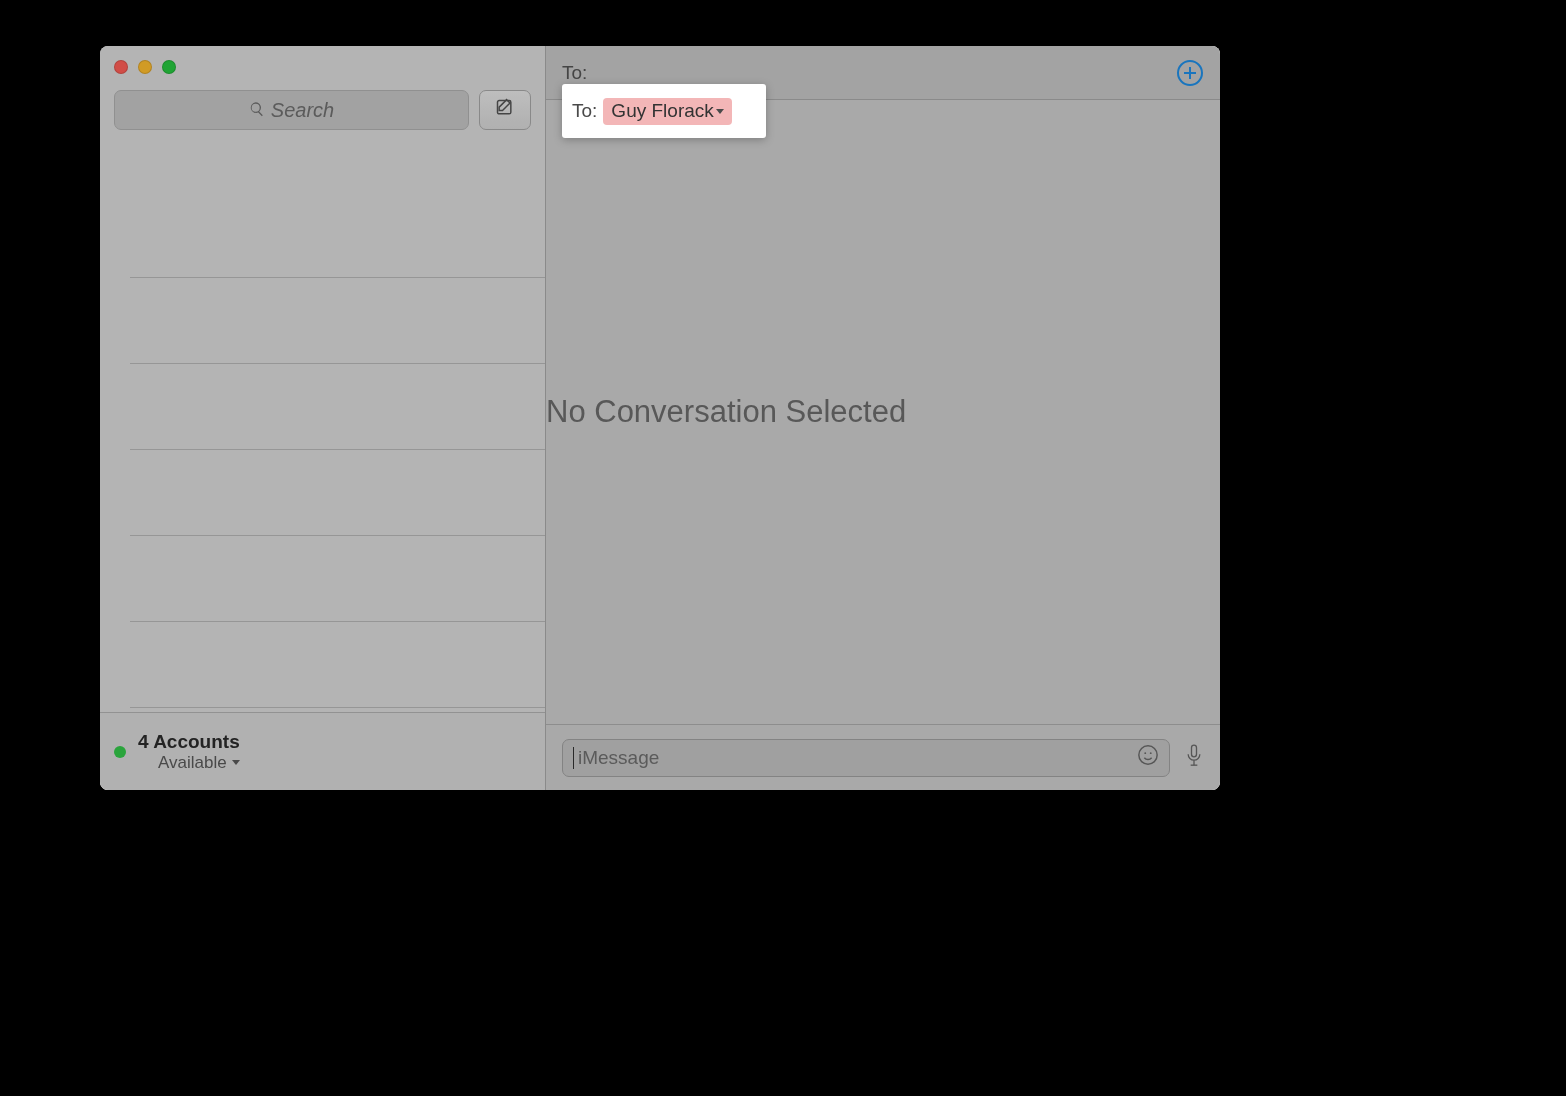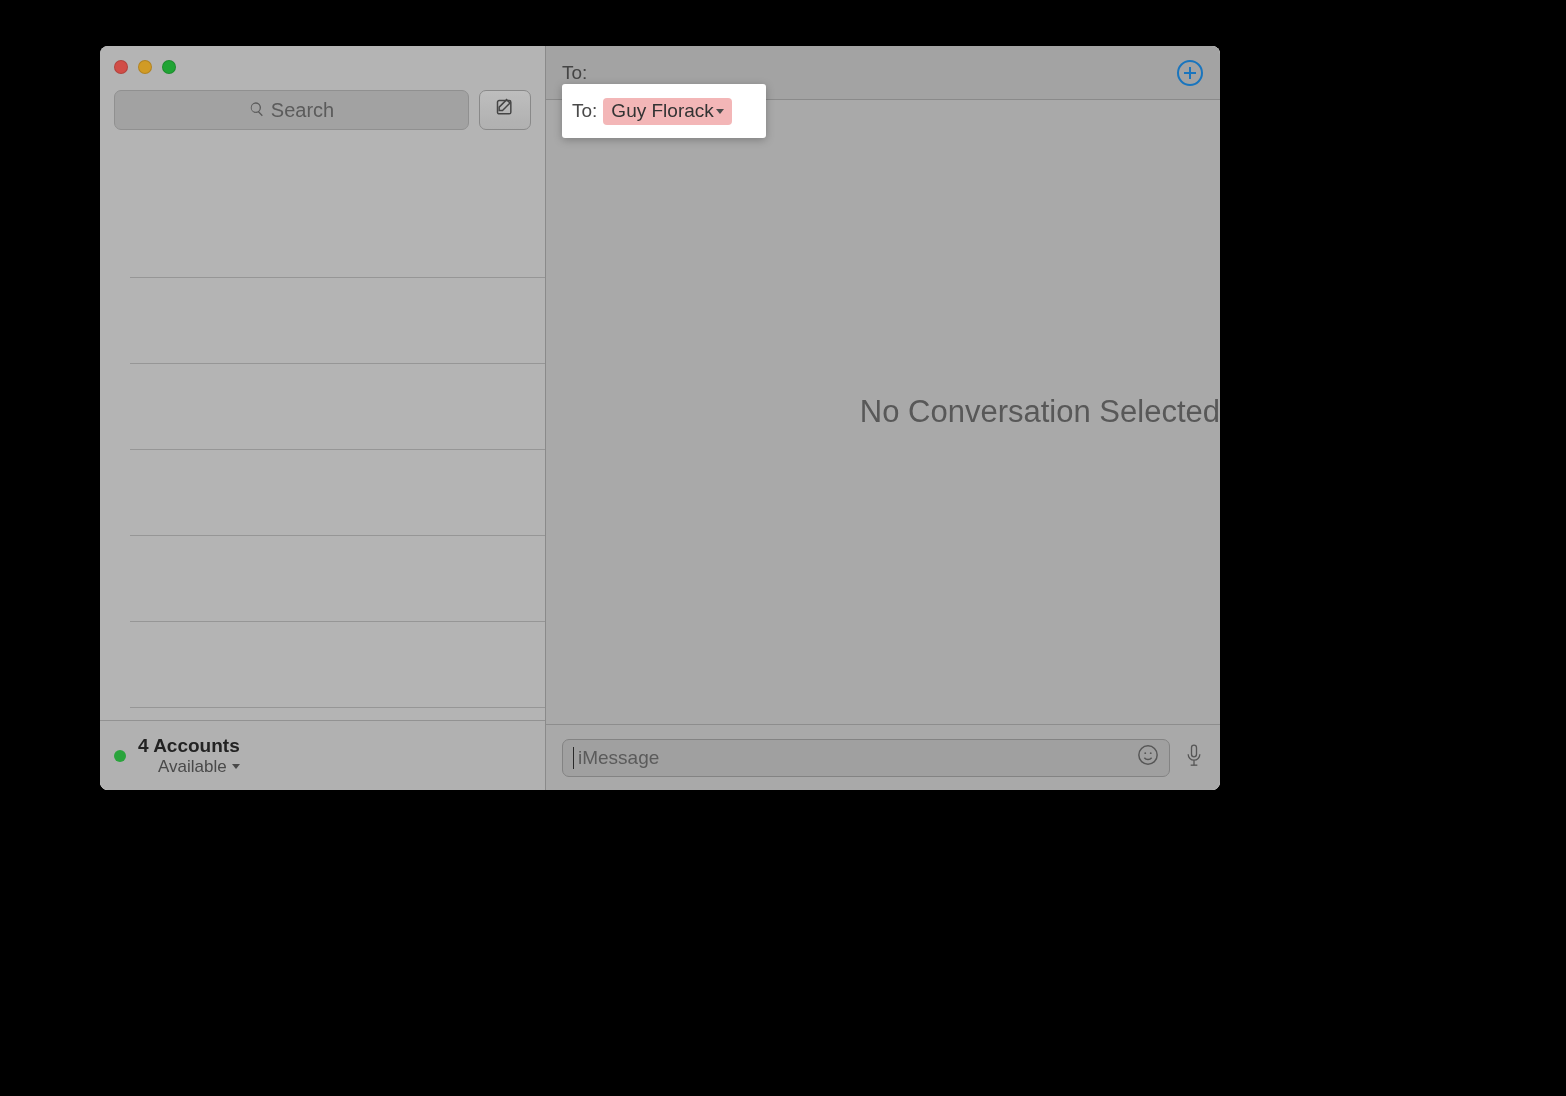--- a/index.html
+++ b/index.html
@@ -71,21 +71,21 @@
     left: 14px; top: 14px;
     display: flex; gap: 10px;
   }
   .tl { width: 14px; height: 14px; border-radius: 50%; }
   .tl.red { background: #ff5f57; border: 1px solid rgba(0,0,0,0.15);}
   .tl.yel { background: #ffbd2e; border: 1px solid rgba(0,0,0,0.15);}
   .tl.grn { background: #28c940; border: 1px solid rgba(0,0,0,0.15);}
 
   .search-row {
     margin: 44px 14px 0 14px;
-    display: flex; gap: 10px; align-items: center;
+    display: flex; gap: 10px; align-items: center; font-style: italic;
   }
   .search {
     flex: 1;
     height: 40px;
     background: #c6c6c6;
     border: 1px solid #b0b0b0;
     border-radius: 7px;
     display: flex; align-items: center; justify-content: center;
     color: #707070; font-size: 20px;
     gap: 6px;
@@ -101,21 +101,21 @@
   .compose svg { width: 20px; height: 20px; stroke: #555; fill: none; stroke-width: 1.8; }
 
   .convo-list { flex: 1; margin-top: 14px; }
   .convo-item {
     height: 86px;
     border-bottom: 1px solid #b8b8b8;
     margin-left: 30px;
   }
   .convo-item:first-child { border-top: none; height: 134px; border-bottom: 1px solid #b8b8b8;}
   .sidebar-footer {
-    height: 70px;
+    height: 78px;
     border-top: 1px solid #b2b2b2;
     background: #d8d8d8;
     display: flex; align-items:center;
     padding: 0 14px; gap: 12px;
   }
   .status-dot { width: 12px; height: 12px; border-radius: 50%; background: #34c84a; }
   .acct-block { display:flex; flex-direction:column; }
   .acct-title { font-size: 19px; font-weight: 600; color: #2b2b2b; }
   .acct-status { font-size: 17px; color: #5a5a5a; display:flex; align-items:center; gap:5px;justify-content:flex-end;}
   .acct-status .chev2 {
@@ -139,21 +139,21 @@
     padding: 0 16px;
   }
   .to-field { color: #555; font-size: 19px; display:flex; gap:6px; align-items:center;}
   .add-btn {
     width: 28px; height: 28px;
   }
   .add-btn svg { width: 28px; height: 28px; }
 
   .main-body {
     flex: 1;
-    display:flex; align-items:center; justify-content:flex-end;
+    display:flex; align-items:center; justify-content:flex-start;
     color: #6c6c6c; font-size: 31px;
   }
   .main-footer {
     height: 66px;
     border-top: 1px solid #acacac;
     background: #cfcfcf;
     display:flex; align-items:center;
     padding: 0 16px; gap: 14px;
   }
   .msg-input {

